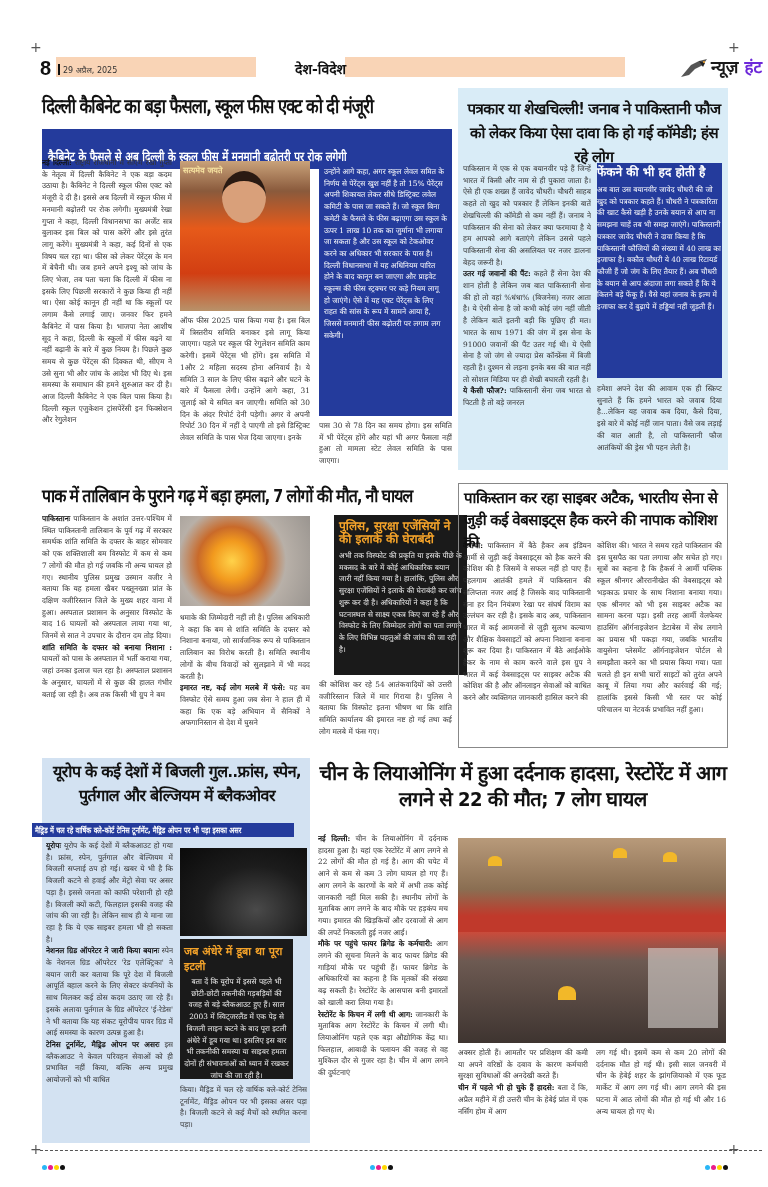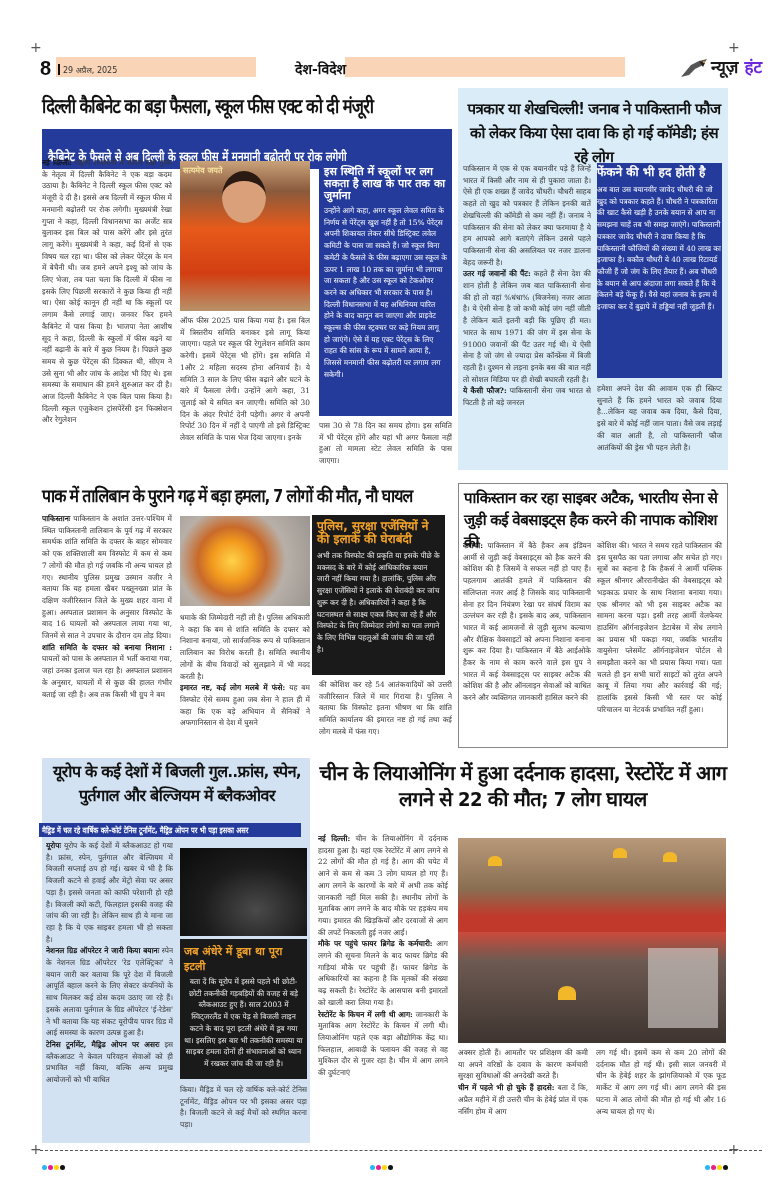--- a/index.html
+++ b/index.html
@@ -50,55 +50,54 @@
 
 <div class="abs head" style="left:42px;top:92px;width:410px;font-size:20px;white-space:nowrap;transform:scaleX(0.82)">दिल्ली कैबिनेट का बड़ा फैसला, स्कूल फीस एक्ट को दी मंजूरी</div>
 <div class="abs blue" style="left:42px;top:129px;width:410px;height:40px;padding:18px 6px;font:bold 13px 'DejaVu Sans',sans-serif;white-space:nowrap;overflow:hidden"><span style="display:inline-block;transform:scaleX(0.78);transform-origin:left">कैबिनेट के फैसले से अब दिल्ली के स्कूल फीस में मनमानी बढ़ोतरी पर रोक लगेगी</span></div>
 <div class="abs body" style="left:42px;top:157px;width:130px;height:318px;overflow:hidden"><b>नई दिल्ली:</b> <span>राष्ट्रीय राजधानी में सीएम रेखा गुप्ता के नेतृत्व में दिल्ली कैबिनेट ने एक बड़ा कदम उठाया है। कैबिनेट ने दिल्ली स्कूल फीस एक्ट को मंजूरी दे दी है। इससे अब दिल्ली में स्कूल फीस में मनमानी बढ़ोतरी पर रोक लगेगी। मुख्यमंत्री रेखा गुप्ता ने कहा, दिल्ली विधानसभा का अर्जेंट सत्र बुलाकर इस बिल को पास करेंगे और इसे तुरंत लागू करेंगे। मुख्यमंत्री ने कहा, कई दिनों से एक विषय चल रहा था। फीस को लेकर पेरेंट्स के मन में बेचैनी थी। जब हमने अपने इश्यू को जांच के लिए भेजा, तब पता चला कि दिल्ली में फीस ना इसके लिए पिछली सरकारों ने कुछ किया ही नहीं था। ऐसा कोई कानून ही नहीं था कि स्कूलों पर लगाम कैसे लगाई जाए। जनवर फिर हमने कैबिनेट में पास किया है। भाजपा नेता आशीष सूद ने कहा, दिल्ली के स्कूलों में फीस बढ़ने या नहीं बढ़ानी के बारे में कुछ नियम है। पिछले कुछ समय से कुछ पेरेंट्स की दिक्कत थी, सीएम ने उसे सुना भी और जांच के आदेश भी दिए थे। इस समस्या के समाधान की हमने शुरुआत कर दी है। आज दिल्ली कैबिनेट ने एक बिल पास किया है। दिल्ली स्कूल एजुकेशन ट्रांसपेरेंसी इन फिक्सेशन और रेगुलेशन</span></div>
 <div class="photo" style="left:180px;top:161px;width:130px;height:150px;background:linear-gradient(180deg,#c9a27a 0%,#8a5a3c 20%,#e65a1a 45%,#d23e12 75%,#b8926a 100%)">
   <div style="position:absolute;left:3px;top:3px;font:bold 8px 'DejaVu Sans',sans-serif;color:#f6e2a0">सत्यमेव जयते</div>
   <div style="position:absolute;left:42px;top:10px;width:44px;height:52px;border-radius:50%;background:#d9a07a;border-top:10px solid #2a1a12"></div>
 </div>
 <div class="abs body" style="left:180px;top:315px;width:130px;height:160px;overflow:hidden">ऑफ फीस 2025 पास किया गया है। इस बिल में त्रिस्तरीय समिति बनाकर इसे लागू किया जाएगा। पहले पर स्कूल फी रेगुलेशन समिति काम करेगी। इसमें पेरेंट्स भी होंगे। इस समिति में 1और 2 महिला सदस्य होना अनिवार्य है। ये समिति 3 साल के लिए फीस बढ़ाने और घटने के बारे में फैसला लेगी। उन्होंने आगे कहा, 31 जुलाई को ये समित बन जाएगी। समिति को 30 दिन के अंदर रिपोर्ट देनी पड़ेगी। अगर वे अपनी रिपोर्ट 30 दिन में नहीं दे पाएगी तो इसे डिस्ट्रिक्ट लेवल समिति के पास भेज दिया जाएगा। इनके</div>
 <div class="box blue" style="left:319px;top:161px;width:133px;height:255px;padding:5px">
-  <div style="font:bold 11px 'DejaVu Sans',sans-serif;line-height:12px;margin-bottom:3px">इस स्थिति में स्कूलों पर लग सकता है लाख के पार तक का जुर्माना</div>
   <div class="body" style="color:#fff;text-align:left">उन्होंने आगे कहा, अगर स्कूल लेवल समित के निर्णय से पेरेंट्स खुश नहीं है तो 15% पेरेंट्स अपनी शिकायत लेकर सीधे डिस्ट्रिक्ट लवेल कमिटी के पास जा सकते हैं। जो स्कूल बिना कमेटी के फैसले के फीस बढ़ाएगा उस स्कूल के ऊपर 1 लाख 10 तक का जुर्माना भी लगाया जा सकता है और उस स्कूल को टेकओवर करने का अधिकार भी सरकार के पास है। दिल्ली विधानसभा में यह अधिनियम पारित होने के बाद कानून बन जाएगा और प्राइवेट स्कूल्स की फीस स्ट्रक्चर पर कड़े नियम लागू हो जाएंगे। ऐसे में यह एक्ट पेरेंट्स के लिए राहत की सांस के रूप में सामने आया है, जिससे मनमानी फीस बढ़ोतरी पर लगाम लग सकेगी।</div>
 </div>
 <div class="abs body" style="left:319px;top:420px;width:133px;height:56px;overflow:hidden">पास 30 से 78 दिन का समय होगा। इस समिति में भी पेरेंट्स होंगे और यहां भी अगर फैसला नहीं हुआ तो मामला स्टेट लेवल समिति के पास जाएगा।</div>
 
 <div class="box" style="left:458px;top:88px;width:270px;height:382px;background:#d9ecf7"></div>
 <div class="abs head" style="left:464px;top:97px;width:260px;font-size:15px;line-height:24px;text-align:center;letter-spacing:-0.5px">पत्रकार या शेखचिल्ली! जनाब ने पाकिस्तानी फौज को लेकर किया ऐसा दावा कि हो गई कॉमेडी; हंस रहे लोग</div>
 <div class="abs body" style="left:463px;top:163px;width:128px;height:300px;overflow:hidden"><span>पाकिस्तान में एक से एक बयानवीर पड़े हैं जिन्हें भारत में किसी और नाम से ही पुकारा जाता है। ऐसे ही एक शख्स हैं जावेद चौधरी। चौधरी साहब कहते तो खुद को पत्रकार हैं लेकिन इनकी बातें शेखचिल्ली की कॉमेडी से कम नहीं हैं। जनाब ने पाकिस्तान की सेना को लेकर क्या फरमाया है ये हम आपको आगे बताएंगे लेकिन उससे पहले पाकिस्तानी सेना की असलियत पर नजर डालना बेहद जरूरी है।</span><br><b>उतर गई जवानों की पैंट:</b> <span>कहते हैं सेना देश की शान होती है लेकिन जब बात पाकिस्तानी सेना की हो तो वहां %धंधा% (बिजनेस) नजर आता है। ये ऐसी सेना है जो कभी कोई जंग नहीं जीती है लेकिन बातें इतनी बड़ी कि पूछिए ही मत। भारत के साथ 1971 की जंग में इस सेना के 91000 जवानों की पैंट उतर गई थी। ये ऐसी सेना है जो जंग से ज्यादा प्रेस कॉन्फ्रेंस में बिजी रहती है। दुश्मन से लड़ना इनके बस की बात नहीं तो सोशल मिडिया पर ही शेखी बघारती रहती है।</span><br><b>ये कैसी फौज?:</b> <span>पाकिस्तानी सेना जब भारत से पिटती है तो बड़े जनरल</span></div>
 <div class="box blue" style="left:597px;top:163px;width:125px;height:215px;">
   <div style="font:bold 12px 'DejaVu Sans',sans-serif;margin-bottom:4px">फेंकने की भी हद होती है</div>
   <div class="body" style="color:#fff;text-align:left">अब बात उस बयानवीर जावेद चौधरी की जो खुद को पत्रकार कहते हैं। चौधरी ने पत्रकारिता की खाट कैसे खड़ी है उनके बयान से आप ना समझना चाहें तब भी समझ जाएंगे। पाकिस्तानी पत्रकार जावेद चौधरी ने दावा किया है कि पाकिस्तानी फौजियों की संख्या में 40 लाख का इजाफा है। बकौल चौधरी ये 40 लाख रिटायर्ड फौजी हैं जो जंग के लिए तैयार हैं। अब चौधरी के बयान से आप अंदाजा लगा सकते हैं कि ये कितने बड़े फेंकू हैं। वैसे यहां जनाब के इल्म में इजाफा कर दें बुढ़ापे में हड्डियां नहीं जुड़ती हैं।</div>
 </div>
 <div class="abs body" style="left:597px;top:383px;width:125px;height:82px;overflow:hidden">हमेशा अपने देश की आवाम एक ही स्क्रिप्ट सुनाते हैं कि हमने भारत को जवाब दिया है...लेकिन यह जवाब कब दिया, कैसे दिया, इसे बारे में कोई नहीं जान पाता। वैसे जब लड़ाई की बात आती है, तो पाकिस्तानी फौज आतंकियों की ड्रेस भी पहन लेती है।</div>
 
 <div class="abs head" style="left:42px;top:483px;width:410px;font-size:18px;white-space:nowrap;transform:scaleX(0.88)">पाक में तालिबान के पुराने गढ़ में बड़ा हमला, 7 लोगों की मौत, नौ घायल</div>
 <div class="abs body" style="left:42px;top:513px;width:130px;height:240px;overflow:hidden"><b>पाकिस्तानः</b> <span>पाकिस्तान के अशांत उत्तर-पश्चिम में स्थित पाकिस्तानी तालिबान के पूर्व गढ़ में सरकार समर्थक शांति समिति के दफ्तर के बाहर सोमवार को एक शक्तिशाली बम विस्फोट में कम से कम 7 लोगों की मौत हो गई जबकि नौ अन्य घायल हो गए। स्थानीय पुलिस प्रमुख उस्मान वजीर ने बताया कि यह हमला खैबर पख्तूनख्वा प्रांत के दक्षिण वजीरिस्तान जिले के मुख्य शहर वाना में हुआ। अस्पताल प्रशासन के अनुसार विस्फोट के बाद 16 घायलों को अस्पताल लाया गया था, जिनमें से सात ने उपचार के दौरान दम तोड़ दिया।</span><br><b>शांति समिति के दफ्तर को बनाया निशाना :</b> <span>घायलों को पास के अस्पताल में भर्ती कराया गया, जहां उनका इलाज चल रहा है। अस्पताल प्रशासन के अनुसार, घायलों में से कुछ की हालत गंभीर बताई जा रही है। अब तक किसी भी ग्रुप ने बम</span></div>
 <div class="photo" style="left:180px;top:516px;width:130px;height:90px;background:radial-gradient(circle at 40% 50%,#ffd24a 0%,#f29a1e 22%,#c96a2a 38%,#b8b0a8 60%,#9a9590 100%)"></div>
 <div class="abs body" style="left:180px;top:612px;width:130px;height:140px;overflow:hidden"><span>धमाके की जिम्मेदारी नहीं ली है। पुलिस अधिकारी ने कहा कि बम से शांति समिति के दफ्तर को निशाना बनाया, जो सार्वजनिक रूप से पाकिस्तान तालिबान का विरोध करती है। समिति स्थानीय लोगों के बीच विवादों को सुलझाने में भी मदद करती है।</span><br><b>इमारत नष्ट, कई लोग मलबे में फंसे:</b> <span>यह बम विस्फोट ऐसे समय हुआ जब सेना ने हाल ही में कहा कि एक बड़े अभियान में सैनिकों ने अफगानिस्तान से देश में घुसने</span></div>
-<div class="box black" style="left:312px;top:515px;width:133px;height:160px;padding:5px">
+<div class="box black" style="left:334px;top:515px;width:133px;height:160px;padding:5px">
   <div class="kicker-or" style="font-size:12px;line-height:13px;margin-bottom:4px">पुलिस, सुरक्षा एजेंसियों ने की इलाके की घेराबंदी</div>
   <div class="body" style="text-align:left">अभी तक विस्फोट की प्रकृति या इसके पीछे के मकसद के बारे में कोई आधिकारिक बयान जारी नहीं किया गया है। हालांकि, पुलिस और सुरक्षा एजेंसियों ने इलाके की घेराबंदी कर जांच शुरू कर दी है। अधिकारियों ने कहा है कि घटनास्थल से साक्ष्य एकत्र किए जा रहे हैं और विस्फोट के लिए जिम्मेदार लोगों का पता लगाने के लिए विभिन्न पहलुओं की जांच की जा रही है।</div>
 </div>
 <div class="abs body" style="left:319px;top:679px;width:133px;height:72px;overflow:hidden">की कोशिश कर रहे 54 आतंकवादियों को उत्तरी वजीरिस्तान जिले में मार गिराया है। पुलिस ने बताया कि विस्फोट इतना भीषण था कि शांति समिति कार्यालय की इमारत नष्ट हो गई तथा कई लोग मलबे में फंस गए।</div>
 
 <div class="box" style="left:458px;top:483px;width:270px;height:265px;border:1px solid #888"></div>
 <div class="abs head" style="left:464px;top:487px;width:260px;font-size:15px;line-height:22px;text-align:left;letter-spacing:-0.5px">पाकिस्तान कर रहा साइबर अटैक, भारतीय सेना से जुड़ी कई वेबसाइट्स हैक करने की नापाक कोशिश की</div>
 <div class="abs body" style="left:463px;top:540px;width:128px;height:200px;overflow:hidden"><b>कराची:</b> <span>पाकिस्तान में बैठे हैकर अब इंडियन आर्मी से जुड़ी कई वेबसाइट्स को हैक करने की कोशिश की है जिसमें वे सफल नहीं हो पाए हैं। पहलगाम आतंकी हमले में पाकिस्तान की संलिप्तता नजर आई है जिसके बाद पाकिस्तानी सेना हर दिन नियंत्रण रेखा पर संघर्ष विराम का उल्लंघन कर रही है। इसके बाद अब, पाकिस्तान भारत में कई आमजनों से जुड़ी सुलभ कल्याण और शैक्षिक वेबसाइटों को अपना निशाना बनाना शुरू कर दिया है। पाकिस्तान में बैठे आईओके हैकर के नाम से काम करने वाले इस ग्रुप ने भारत में कई वेबसाइट्स पर साइबर अटैक की कोशिश की है और ऑनलाइन सेवाओं को बाधित करने और व्यक्तिगत जानकारी हासिल करने की</span></div>
 <div class="abs body" style="left:597px;top:540px;width:125px;height:200px;overflow:hidden">कोशिश की। भारत ने समय रहते पाकिस्तान की इस घुसपैठ का पता लगाया और सचेत हो गए। सूत्रों का कहना है कि हैकर्स ने आर्मी पब्लिक स्कूल श्रीनगर औररानीखेत की वेबसाइट्स को भड़काऊ प्रचार के साथ निशाना बनाया गया। एक श्रीनगर को भी इस साइबर अटैक का सामना करना पड़ा। इसी तरह आर्मी वेलफेयर हाउसिंग ऑर्गनाइजेशन डेटाबेस में सेंध लगाने का प्रयास भी पकड़ा गया, जबकि भारतीय वायुसेना प्लेसमेंट ऑर्गनाइजेशन पोर्टल से समझौता करने का भी प्रयास किया गया। पता चलते ही इन सभी चारों साइटों को तुरंत अपने काबू में लिया गया और कार्रवाई की गई; हालांकि इससे किसी भी स्तर पर कोई परिचालन या नेटवर्क प्रभावित नहीं हुआ।</div>
 
 <div class="box" style="left:42px;top:758px;width:268px;height:385px;background:#d3e2f2"></div>
 <div class="abs head" style="left:46px;top:760px;width:262px;font-size:16px;line-height:24px;text-align:center;letter-spacing:-0.5px">यूरोप के कई देशों में बिजली गुल..फ्रांस, स्पेन, पुर्तगाल और बेल्जियम में ब्लैकओवर</div>
-<div class="abs blue" style="left:39px;top:823px;width:262px;height:14px;padding:1px 3px;font:bold 8px 'DejaVu Sans',sans-serif;white-space:nowrap;overflow:hidden"><span style="display:inline-block;transform:scaleX(0.82);transform-origin:left">मैड्रिड में चल रहे वार्षिक क्ले-कोर्ट टेनिस टूर्नामेंट, मैड्रिड ओपन पर भी पड़ा इसका असर</span></div>
+<div class="abs blue" style="left:32px;top:823px;width:262px;height:14px;padding:1px 3px;font:bold 8px 'DejaVu Sans',sans-serif;white-space:nowrap;overflow:hidden"><span style="display:inline-block;transform:scaleX(0.82);transform-origin:left">मैड्रिड में चल रहे वार्षिक क्ले-कोर्ट टेनिस टूर्नामेंट, मैड्रिड ओपन पर भी पड़ा इसका असर</span></div>
 <div class="abs body" style="left:46px;top:840px;width:127px;height:300px;overflow:hidden"><b>यूरोपः</b> <span>यूरोप के कई देशों में ब्लैकआउट हो गया है। फ्रांस, स्पेन, पुर्तगाल और बेल्जियम में बिजली सप्लाई ठप हो गई। खबर ये भी है कि बिजली कटने से हवाई और मेट्रो सेवा पर असर पड़ा है। इससे जनता को काफी परेशानी हो रही है। बिजली क्यों कटी, फिलहाल इसकी वजह की जांच की जा रही है। लेकिन साथ ही ये माना जा रहा है कि ये एक साइबर हमला भी हो सकता है।</span><br><b>नेशनल ग्रिड ऑपरेटर ने जारी किया बयानः</b> <span>स्पेन के नेशनल ग्रिड ऑपरेटर 'रेड एलेक्ट्रिका' ने बयान जारी कर बताया कि पूरे देश में बिजली आपूर्ति बहाल करने के लिए सेक्टर कंपनियों के साथ मिलकर कई ठोस कदम उठाए जा रहे हैं। इसके अलावा पुर्तगाल के ग्रिड ऑपरेटर 'ई-रेडेस' ने भी बताया कि यह संकट यूरोपीय पावर ग्रिड में आई समस्या के कारण उत्पन्न हुआ है।</span><br><b>टेनिस टूर्नामेंट, मैड्रिड ओपन पर असरः</b> <span>इस ब्लैकआउट ने केवल परिवहन सेवाओं को ही प्रभावित नहीं किया, बल्कि अन्य प्रमुख आयोजनों को भी बाधित</span></div>
 <div class="photo" style="left:180px;top:848px;width:127px;height:88px;background:radial-gradient(ellipse at 60% 70%,#4a4a4a 0%,#1c1c1c 50%,#0a0a0a 100%)"></div>
-<div class="box black" style="left:180px;top:939px;width:127px;height:140px;padding:4px">
+<div class="box black" style="left:180px;top:939px;width:113px;height:140px;padding:4px">
   <div class="kicker-or" style="font-size:11px;margin-bottom:3px">जब अंधेरे में डूबा था पूरा इटली</div>
   <div class="body" style="text-align:center">बता दें कि यूरोप में इससे पहले भी छोटी-छोटी तकनीकी गड़बड़ियों की वजह से बड़े ब्लैकआउट हुए हैं। साल 2003 में स्विट्जरलैंड में एक पेड़ से बिजली लाइन कटने के बाद पूरा इटली अंधेरे में डूब गया था। इसलिए इस बार भी तकनीकी समस्या या साइबर हमला दोनों ही संभावनाओं को ध्यान में रखकर जांच की जा रही है।</div>
 </div>
 <div class="abs body" style="left:180px;top:1084px;width:127px;height:56px;overflow:hidden">किया। मैड्रिड में चल रहे वार्षिक क्ले-कोर्ट टेनिस टूर्नामेंट, मैड्रिड ओपन पर भी इसका असर पड़ा है। बिजली कटने से कई मैचों को स्थगित करना पड़ा।</div>
 
 <div class="abs head" style="left:318px;top:760px;width:410px;font-size:20px;line-height:26px;text-align:center;letter-spacing:-0.5px">चीन के लियाओनिंग में हुआ दर्दनाक हादसा, रेस्टोरेंट में आग लगने से 22 की मौत; 7 लोग घायल</div>
 <div class="abs body" style="left:318px;top:833px;width:130px;height:310px;overflow:hidden"><b>नई दिल्ली:</b> <span>चीन के लियाओनिंग में दर्दनाक हादसा हुआ है। यहां एक रेस्टोरेंट में आग लगने से 22 लोगों की मौत हो गई है। आग की चपेट में आने से कम से कम 3 लोग घायल हो गए हैं। आग लगने के कारणों के बारे में अभी तक कोई जानकारी नहीं मिल सकी है। स्थानीय लोगों के मुताबिक आग लगने के बाद मौके पर हड़कंप मच गया। इमारत की खिड़कियों और दरवाजों से आग की लपटें निकलती हुई नजर आईं।</span><br><b>मौके पर पहुंचे फायर ब्रिगेड के कर्मचारी:</b> <span>आग लगने की सूचना मिलने के बाद फायर ब्रिगेड की गाड़ियां मौके पर पहुंची हैं। फायर ब्रिगेड के अधिकारियों का कहना है कि मृतकों की संख्या बढ़ सकती है। रेस्टोरेंट के आसपास बनी इमारतों को खाली करा लिया गया है।</span><br><b>रेस्टोरेंट के किचन में लगी थी आग:</b> <span>जानकारी के मुताबिक आग रेस्टोरेंट के किचन में लगी थी। लियाओनिंग पहले एक बड़ा औद्योगिक केंद्र था। फिलहाल, आबादी के पलायन की वजह से वह मुश्किल दौर से गुजर रहा है। चीन में आग लगने की दुर्घटनाएं</span></div>
 <div class="photo" style="left:458px;top:838px;width:268px;height:205px;background:linear-gradient(180deg,#b89a7a 0%,#8a6e52 25%,#c0392b 38%,#d04a3a 45%,#6d5a52 60%,#3e3430 100%)">
   <div style="position:absolute;left:0;top:78px;width:100%;height:16px;background:#c0392b"></div>
   <div style="position:absolute;left:190px;top:110px;width:70px;height:80px;background:#d9d4d0;opacity:.6"></div>

